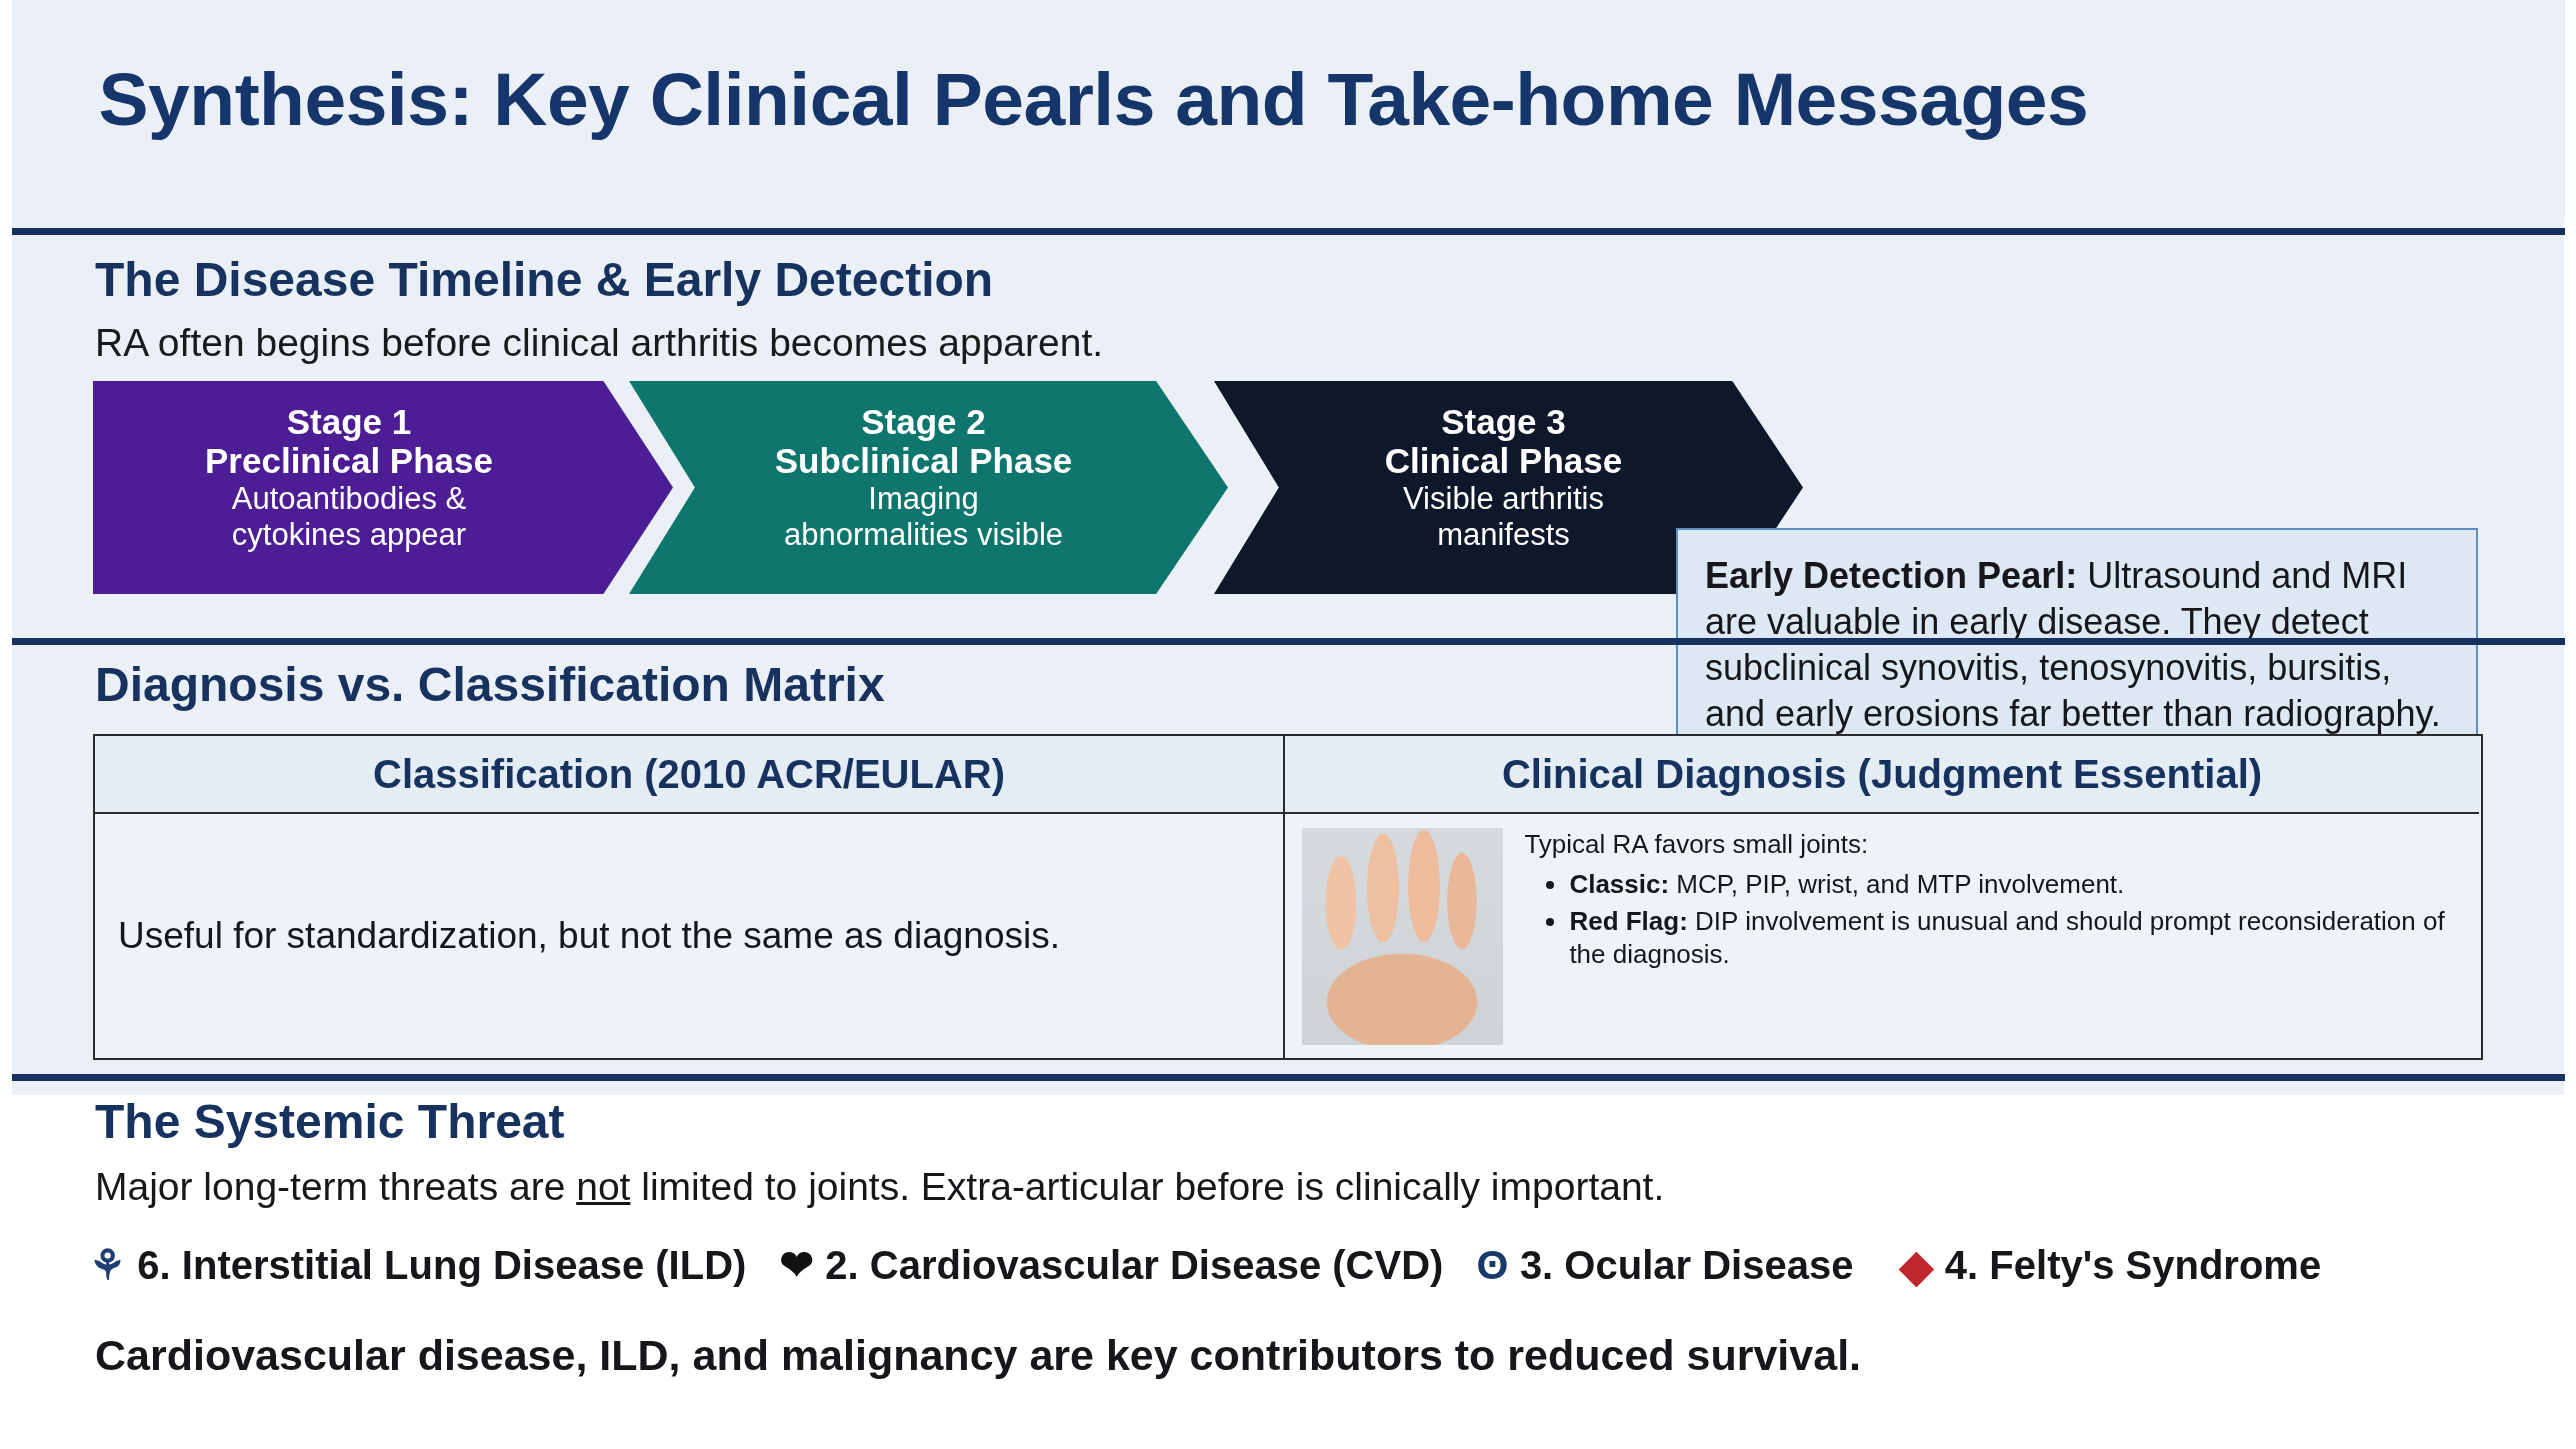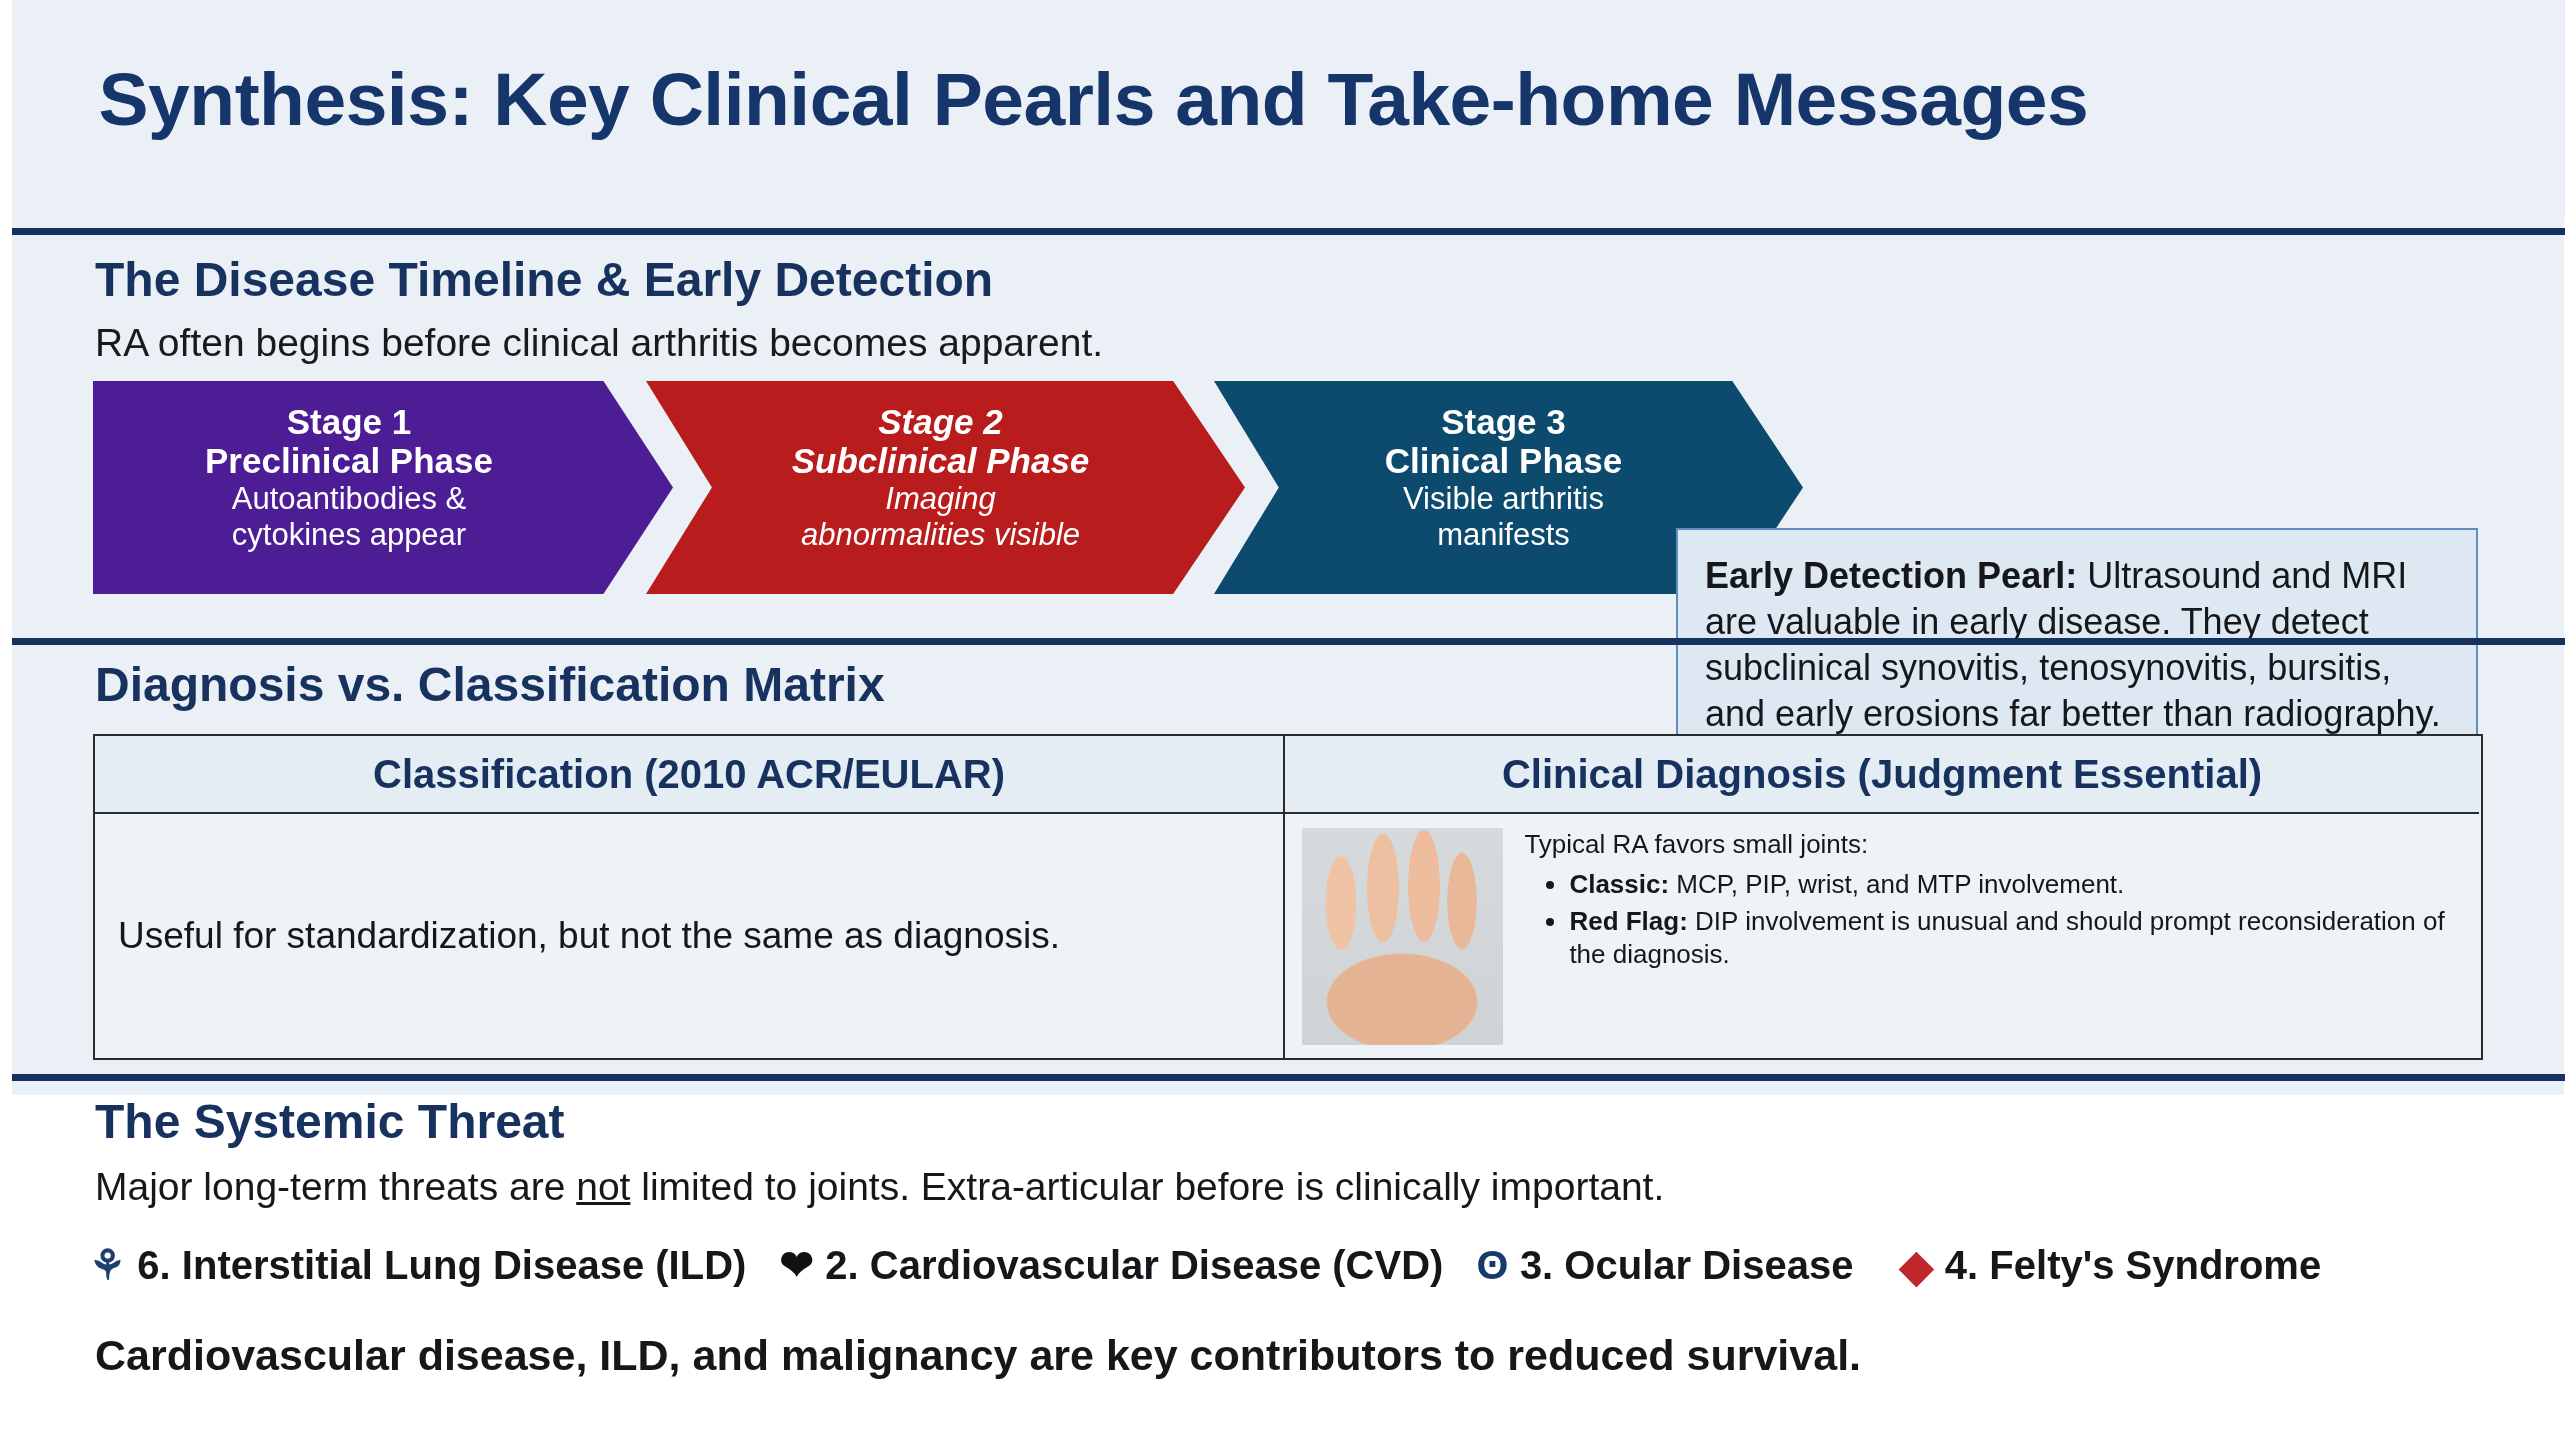--- a/index.html
+++ b/index.html
@@ -94,28 +94,28 @@
   }
   .chev .t1 { font-size: 35px; font-weight: bold; line-height: 1.12; }
   .chev .t2 { font-size: 31px; line-height: 1.14; margin-top: 1px; font-weight: normal; }
   .chev.c1 {
     left: 0; width: 580px;
     background: #4c1d95;
     clip-path: polygon(0 0, 88% 0, 100% 50%, 88% 100%, 0 100%, 0 100%, 0 0);
     padding-left: 0; padding-right: 68px;
   }
   .chev.c2 {
-    left: 553px; width: 599px;
-    background: #b91c1c;
+    left: 536px; width: 599px;
+    background: #0f766e;
     clip-path: polygon(0 0, 88% 0, 100% 50%, 88% 100%, 0 100%, 11% 50%);
-    padding-left: 58px; padding-right: 68px; font-style: italic;
+    padding-left: 58px; padding-right: 68px;
   }
   .chev.c3 {
     left: 1121px; width: 589px;
-    background: #0c4a6e;
+    background: #0f172a;
     clip-path: polygon(0 0, 88% 0, 100% 50%, 88% 100%, 0 100%, 11% 50%);
     padding-left: 58px; padding-right: 68px;
   }
 
   
   .pearl {
     position: absolute;
     left: 1676px;
     top: 290px;
     width: 802px;

